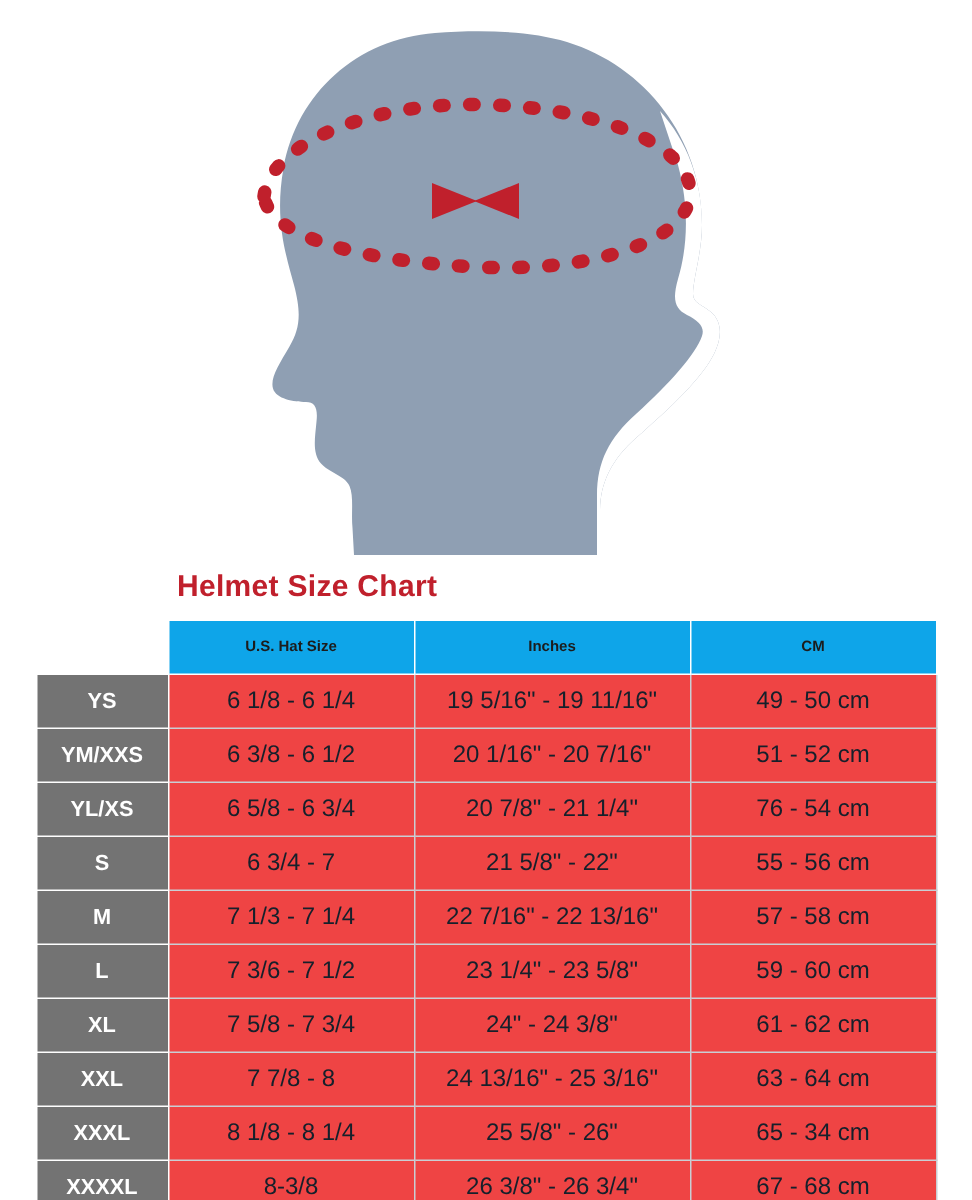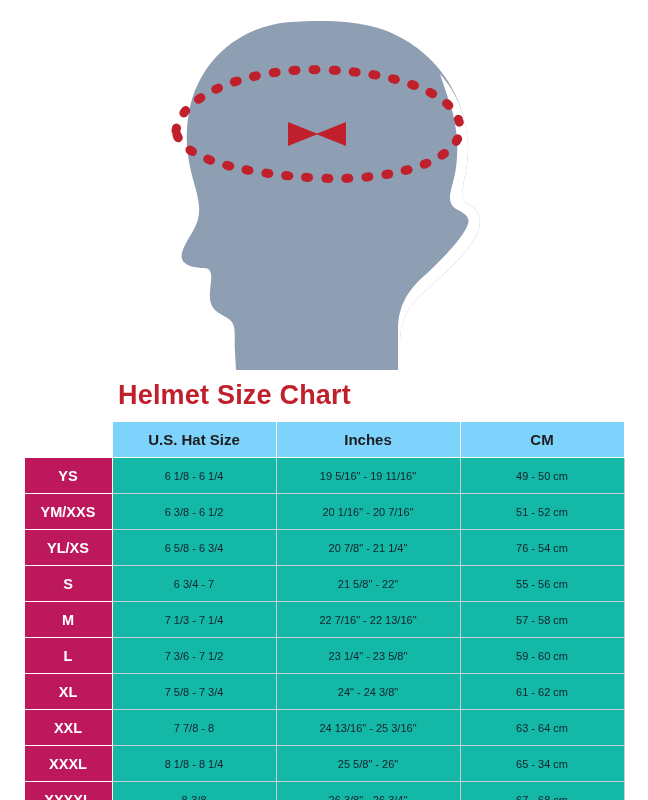--- a/index.html
+++ b/index.html
@@ -23,21 +23,21 @@
     height: 370px;
   }
   #chart-area {
     position: absolute;
     left: 0;
     top: 370px;
     width: 648px;
   }
   .chart-title {
     color: #c0202c;
-    font-size: 27px;
+    font-size: 20px;
     font-weight: bold;
     margin: 10px 0 10px 118px;
     letter-spacing: 0.2px;
   }
   table.size-table {
     border-collapse: collapse;
     margin: 0 auto;
     width: 600px;
     table-layout: fixed;
   }
@@ -50,36 +50,36 @@
     height: 33px;
     text-align: center;
     vertical-align: middle;
     font-size: 14px;
   }
   table.size-table thead th.corner {
     background: #ffffff;
     border: 1px solid #ffffff;
   }
   table.size-table thead th.colhead {
-    background: #7dd3fc;
+    background: #0ea5e9;
     color: #1c1c1c;
     font-weight: bold;
-    font-size: 15px;
+    font-size: 10px;
   }
   table.size-table tbody th.rowhead {
-    background: #be185d;
+    background: #737373;
     color: #ffffff;
     font-weight: bold;
     font-size: 14.5px;
   }
   table.size-table tbody td {
-    background: #14b8a6;
+    background: #ef4444;
     border: 1px solid #c9ced4;
     color: #15202b;
-    font-size: 11px;
+    font-size: 16px;
   }
 </style>
 </head>
 <body>
 
 <div id="head-illustration">
   <svg width="648" height="370" viewBox="0 0 648 370" xmlns="http://www.w3.org/2000/svg">
     <g>
       <path fill="#8f9fb3" d="
         M 290 22

